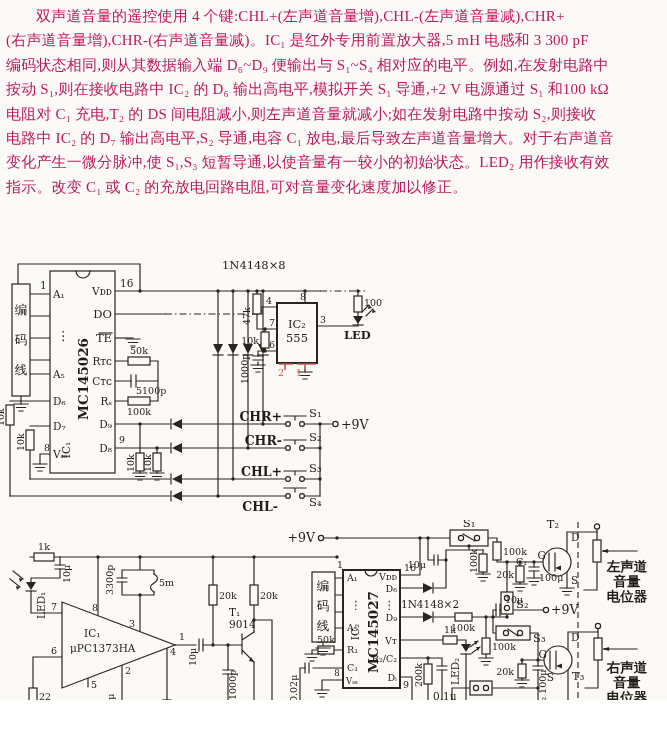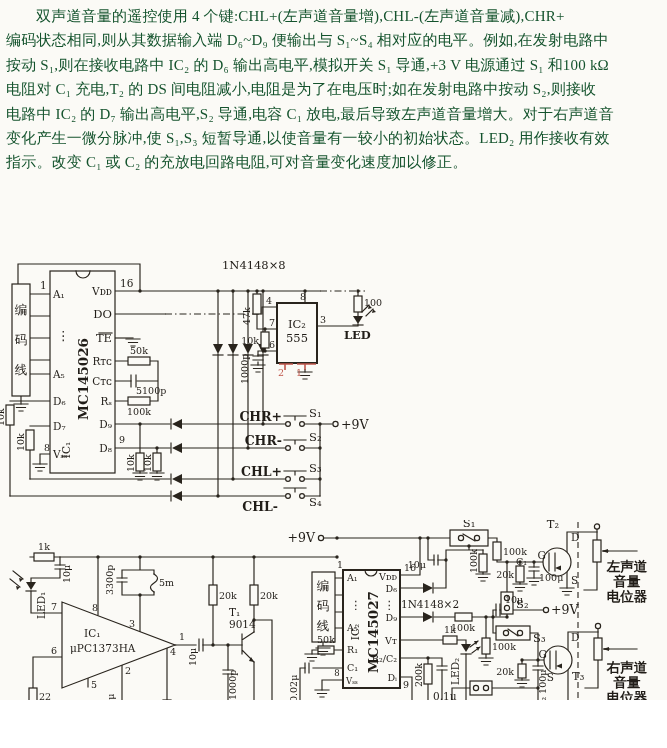--- a/index.html
+++ b/index.html
@@ -1,17 +1,17 @@
 <!DOCTYPE html>
 <html><head>
 <meta charset="utf-8">
 <style>
   html,body{margin:0;padding:0;}
   .page{position:relative;width:667px;height:700px;background:#fbfaf6;overflow:hidden;
-        font-family:"Liberation Serif",serif;color:#14532d;}
+        font-family:"Liberation Serif",serif;color:#be185d;}
   .text-block{position:absolute;left:6px;top:4px;width:657px;}
   .text-block .ln{white-space:nowrap;font-size:15px;line-height:24.4px;letter-spacing:.2px;}
   .text-block .ln.first{text-indent:30px;}
   svg{position:absolute;left:0;}
   svg text{fill:#211d18;font-family:"DejaVu Serif","Liberation Serif",serif;}
   .w{stroke:#29241d;stroke-width:1.15;fill:none;stroke-linecap:square;}
   .dd{stroke:#29241d;stroke-width:1.1;fill:none;stroke-dasharray:7 3 1.5 3;}
   .dash{stroke:#29241d;stroke-width:1.1;fill:none;stroke-dasharray:6 4;}
   .cmp{stroke:#29241d;stroke-width:1.2;fill:#fbfaf6;}
   .sol{fill:#29241d;stroke:none;}
@@ -22,23 +22,24 @@
   .b{font-weight:bold;}
   .mid{text-anchor:middle;} .end{text-anchor:end;}
 </style>
 </head>
 <body>
 
 <div class="page">
 
   <div class="text-block">
     <div class="ln first">双声道音量的遥控使用 4 个键:CHL+(左声道音量增),CHL-(左声道音量减),CHR+</div>
+    <div class="ln">(右声道音量增),CHR-(右声道音量减)。IC₁ 是红外专用前置放大器,5 mH 电感和 3 300 pF</div>
     <div class="ln">编码状态相同,则从其数据输入端 D₆~D₉ 便输出与 S₁~S₄ 相对应的电平。例如,在发射电路中</div>
-    <div class="ln">按动 S₁,则在接收电路中 IC₂ 的 D₆ 输出高电平,模拟开关 S₁ 导通,+3 V 电源通过 S₁ 和100 kΩ</div>
-    <div class="ln">电阻对 C₁ 充电,T₂ 的 DS 间电阻减小,电阻是为了在电压时;如在发射电路中按动 S₂,则接收</div>
+    <div class="ln">按动 S₁,则在接收电路中 IC₂ 的 D₆ 输出高电平,模拟开关 S₁ 导通,+2 V 电源通过 S₁ 和100 kΩ</div>
+    <div class="ln">电阻对 C₁ 充电,T₂ 的 DS 间电阻减小,则左声道音量就减小;如在发射电路中按动 S₂,则接收</div>
     <div class="ln">电路中 IC₂ 的 D₇ 输出高电平,S₂ 导通,电容 C₁ 放电,最后导致左声道音量增大。对于右声道音</div>
     <div class="ln">变化产生一微分脉冲,使 S₁,S₃ 短暂导通,以使音量有一较小的初始状态。LED₂ 用作接收有效</div>
     <div class="ln">指示。改变 C₁ 或 C₂ 的充放电回路电阻,可对音量变化速度加以修正。</div>
   </div>
 
   <svg style="top:254px" width="400" height="264" viewBox="0 0 400 264">
     <defs>
       <g id="gnd">
           <path class="w" d="M-7,0 H7 M-4.5,3.5 H4.5 M-2,7 H2"></path>
         </g>

